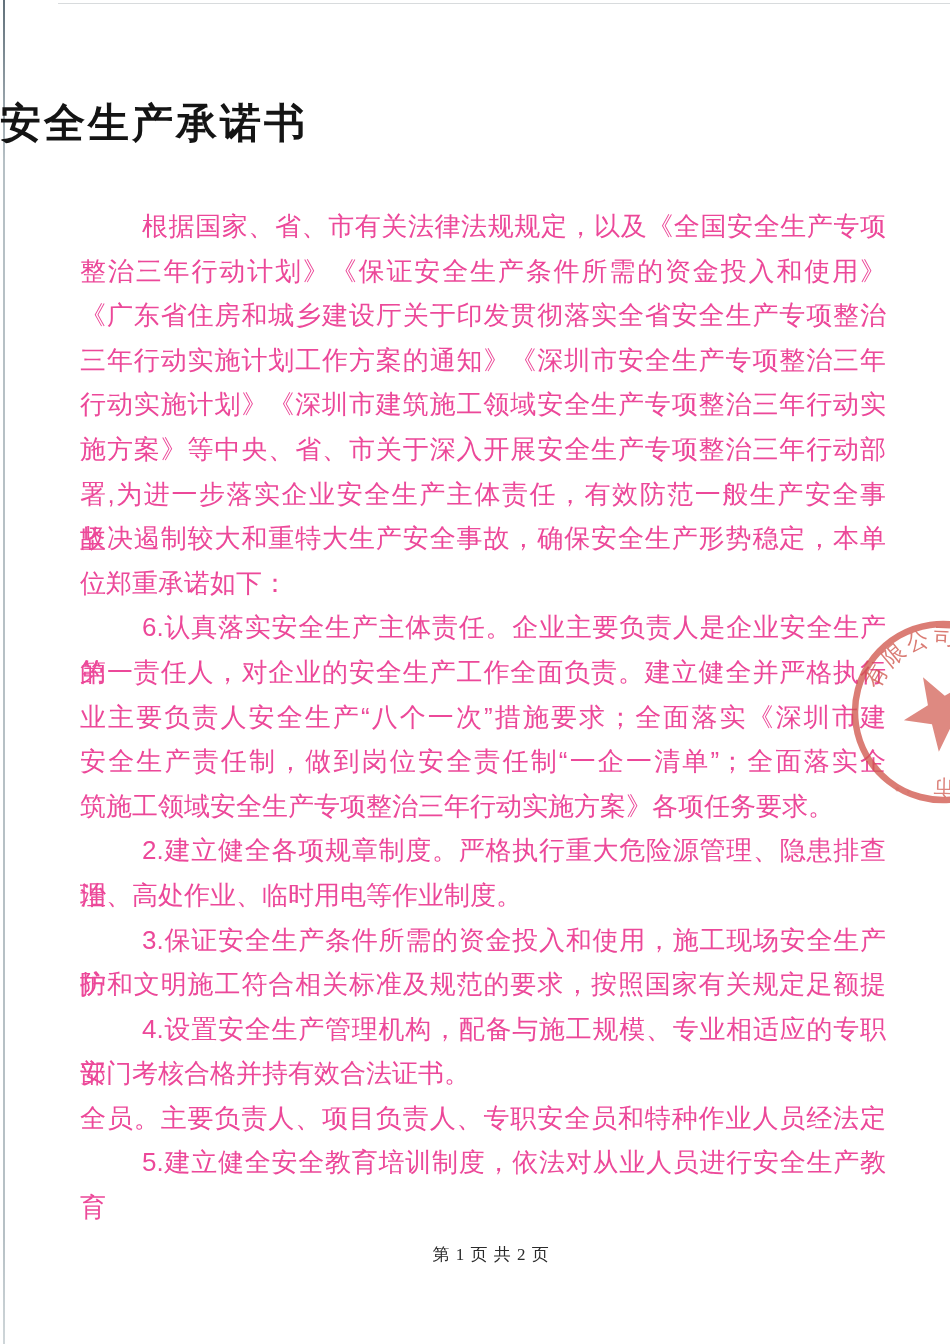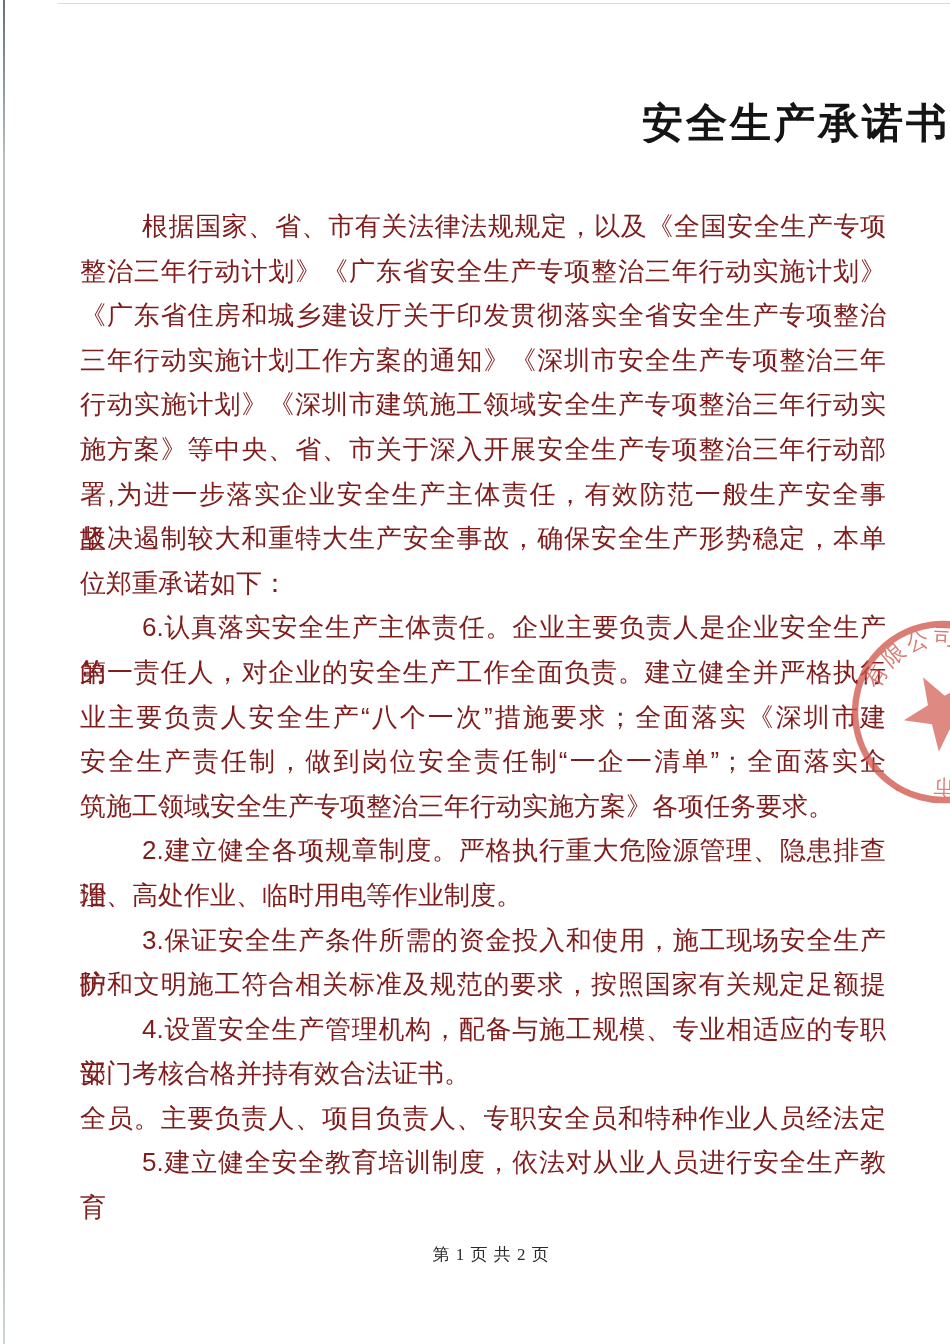--- a/index.html
+++ b/index.html
@@ -16,32 +16,32 @@
     position:absolute;left:3px;top:0;width:2px;height:1344px;
     background:linear-gradient(#61707a, #b6c0c5 12%, #b6c0c5 92%, #cfd6d9);
   }
   .edge-top{
     position:absolute;top:3px;left:58px;right:0;height:1px;
     background:#d8dbdd;
   }
   
   .title{
     position:absolute;top:96px;left:0;width:100%;
-    text-align:right;
+    text-align:left;
     font-family:"Liberation Serif", serif;
     font-weight:700;
     font-size:41px;
     letter-spacing:3px;
     color:#141414;
   }
   
   .body-text{
     position:absolute;left:80px;top:204px;width:806px;
     font-size:26px;
-    color:#7f1d1d;
+    color:#ec4899;
   }
   .line{
     height:44.6px;
     line-height:44.6px;
     text-justify:inter-character;
     overflow:visible;
   }
   .line.j{ text-align:justify; text-align-last:justify; }
   .line.e{ text-align:left; text-align-last:left; }
   .line.ind{ text-indent:62px; }
@@ -65,21 +65,21 @@
 
 <div class="page">
 
   <div class="edge-left"></div>
   <div class="edge-top"></div>
 
   <div class="title">安全生产承诺书</div>
 
   <div class="body-text">
       <div class="line j ind">根据国家、省、市有关法律法规规定，以及《全国安全生产专项</div>
-      <div class="line j">整治三年行动计划》《广东省安全生产专项整治三年行动实施计划》</div>
+      <div class="line j">整治三年行动计划》《保证安全生产条件所需的资金投入和使用》</div>
       <div class="line j">《广东省住房和城乡建设厅关于印发贯彻落实全省安全生产专项整治</div>
       <div class="line j">三年行动实施计划工作方案的通知》《深圳市安全生产专项整治三年</div>
       <div class="line j">行动实施计划》《深圳市建筑施工领域安全生产专项整治三年行动实</div>
       <div class="line j">施方案》等中央、省、市关于深入开展安全生产专项整治三年行动部</div>
       <div class="line j">署,为进一步落实企业安全生产主体责任，有效防范一般生产安全事故，</div>
       <div class="line j">坚决遏制较大和重特大生产安全事故，确保安全生产形势稳定，本单</div>
       <div class="line e">位郑重承诺如下：</div>
       <div class="line j ind">6.认真落实安全生产主体责任。企业主要负责人是企业安全生产的</div>
       <div class="line j">第一责任人，对企业的安全生产工作全面负责。建立健全并严格执行</div>
       <div class="line j">业主要负责人安全生产“八个一次”措施要求；全面落实《深圳市建</div>

